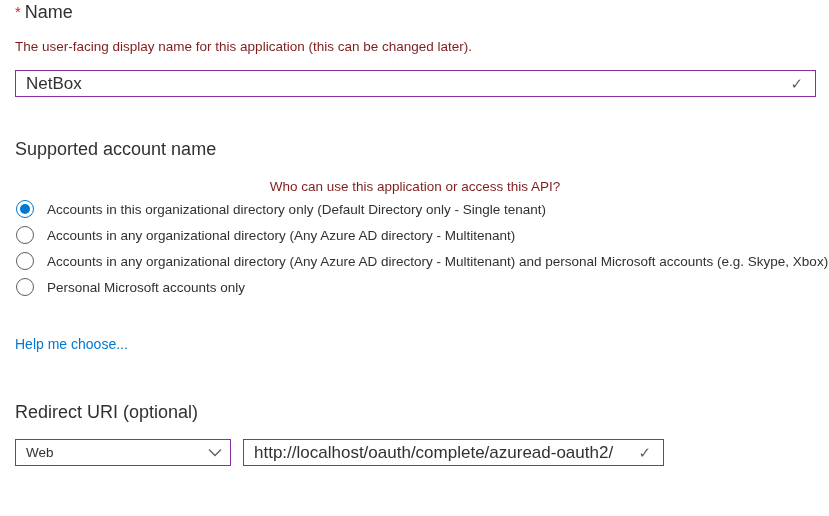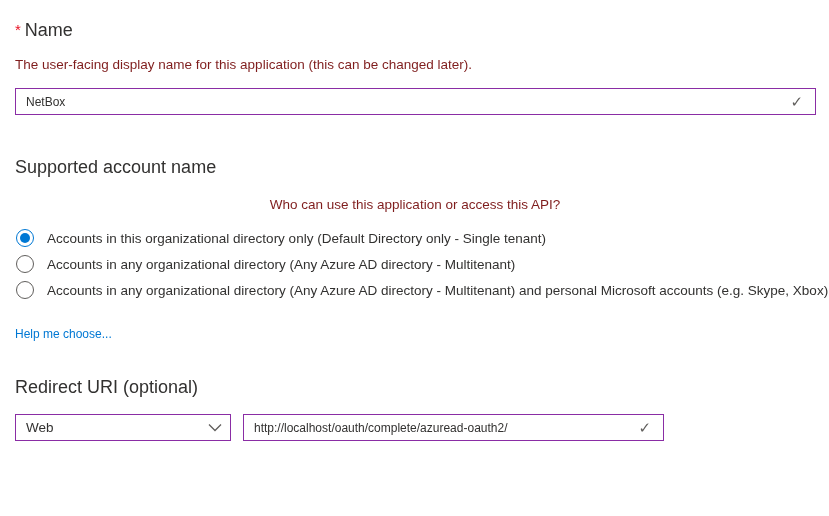--- a/index.html
+++ b/index.html
@@ -29,56 +29,56 @@
     margin-right: 4px;
     position: relative;
     top: -1px;
   }
   .body-text {
     font-size: 13.5px;
     line-height: 19px;
     color: #7f1d1d;
   }
   
-  .name-title-row { padding-top: 18px; }
+  .name-title-row { padding-top: 0; }
   .name-desc { margin-top: 12px; width: 802px; }
   .text-box {
     margin-top: 14px;
     height: 27px;
     border: 1px solid #8a2da5;
     background: #ffffff;
     display: flex;
     align-items: center;
     padding: 0 8px 0 0;
   }
   .text-box input {
     border: none;
     outline: none;
     flex: 1 1 auto;
     height: 100%;
     font-family: "Liberation Sans", sans-serif;
-    font-size: 12px;
+    font-size: 17px;
     color: #323130;
     padding: 0 0 0 10px;
     background: transparent;
     min-width: 0;
   }
   .name-box { width: 801px; }
   .check-icon {
     color: #605e5c;
     font-size: 15px;
     line-height: 1;
     flex: 0 0 auto;
     padding: 0 4px;
     user-select: none;
   }
   
   .accounts-title { margin-top: 40px; }
   .accounts-question { margin-top: 16px; text-align: center; }
-  .radio-group { margin-top: 11px; }
+  .radio-group { }
   .radio-row {
     display: flex;
     align-items: center;
     height: 26px;
     cursor: pointer;
   }
   .radio-circle {
     width: 18px;
     height: 18px;
     border: 1px solid #605e5c;
@@ -98,28 +98,28 @@
     background: #0078d4;
   }
   .radio-label {
     margin-left: 13px;
     font-size: 13.5px;
     color: #323130;
     white-space: nowrap;
   }
   .help-link {
     display: inline-block;
-    margin-top: 24px;
-    font-size: 12px;
+    margin-top: 36px;
+    font-size: 14px;
     color: #0078d4;
     text-decoration: none;
     cursor: pointer;
   }
   
-  .redirect-title { margin-top: 33px; }
+  .redirect-title { margin-top: 47px; }
   .redirect-desc { margin-top: 13px; width: 802px; }
   .redirect-row {
     margin-top: 15px;
     display: flex;
     align-items: center;
   }
   .dropdown-box {
     width: 216px;
     height: 27px;
     border: 1px solid #8a2da5;
@@ -172,20 +172,24 @@
       <span class="radio-circle selected"></span>
       <span class="radio-label">Accounts in this organizational directory only (Default Directory only - Single tenant)</span>
     </div>
     <div class="radio-row">
       <span class="radio-circle"></span>
       <span class="radio-label">Accounts in any organizational directory (Any Azure AD directory - Multitenant)</span>
     </div>
     <div class="radio-row">
       <span class="radio-circle"></span>
       <span class="radio-label">Accounts in any organizational directory (Any Azure AD directory - Multitenant) and personal Microsoft accounts (e.g. Skype, Xbox)</span>
+    </div>
+    <div class="radio-row">
+      <span class="radio-circle"></span>
+      <span class="radio-label">Personal Microsoft accounts only</span>
     </div>
   </div>
 
   <a class="help-link">Help me choose...</a>
 
   
   <h2 class="section-title redirect-title">Redirect URI (optional)</h2>
 
 
   <div class="redirect-row">

